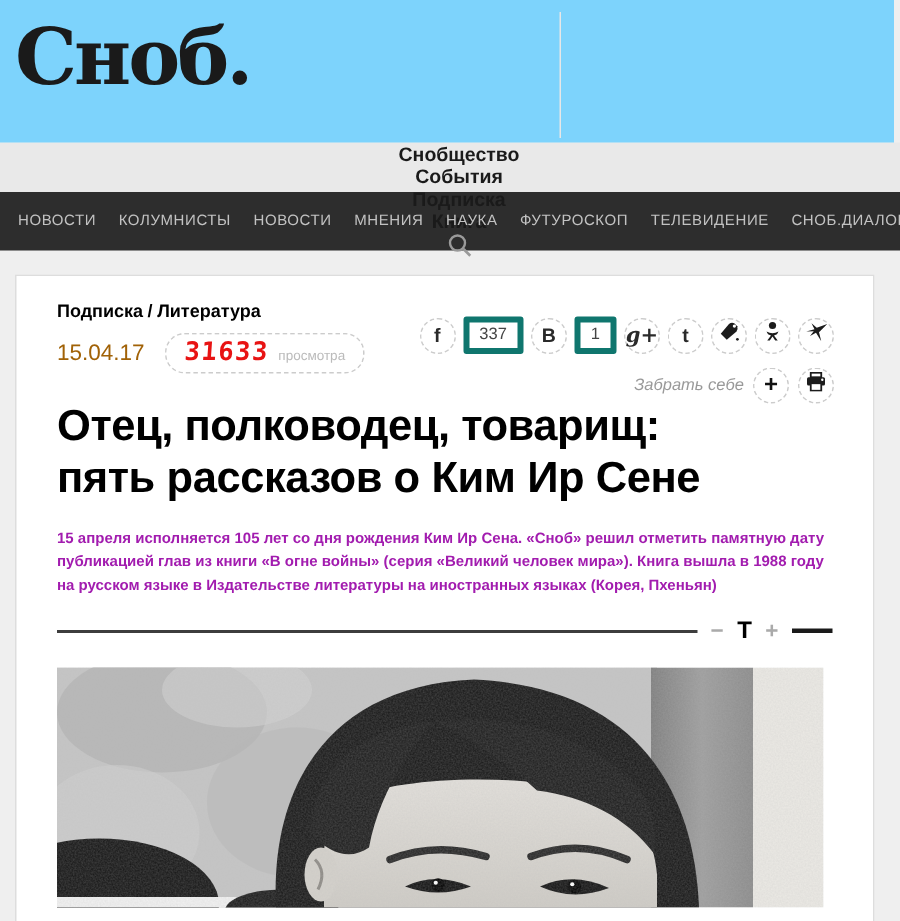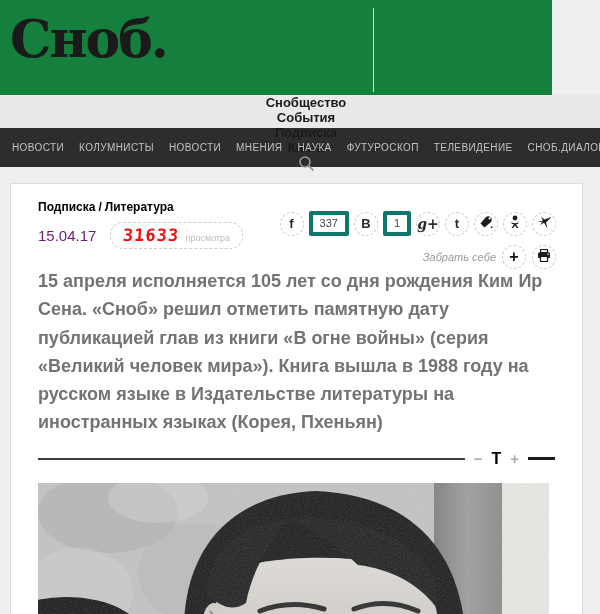--- a/index.html
+++ b/index.html
@@ -1,20 +1,20 @@
 <!DOCTYPE html>
 <html><head>
 <meta charset="utf-8">
 <style>
   * { margin:0; padding:0; box-sizing:border-box; }
   html,body { width:600px; height:614px; overflow:hidden; background:#efefef;
               font-family:"Liberation Sans","DejaVu Sans",sans-serif; }
 
   
-  .header { position:relative; width:552px; height:95px; background:#15803d;text-decoration:underline; }
+  .header { position:relative; width:596px; height:95px; background:#7dd3fc;text-decoration:underline; }
   .logo { position:absolute; left:10px; top:8px; font-family:"DejaVu Serif","Liberation Serif",serif;
           font-weight:bold; font-size:52px; letter-spacing:-2px; color:#1a1a1a; cursor:pointer; }
   .ad-divider { position:absolute; left:373px; top:8px; width:1px; height:84px; background:#e7e7e7; }
 
   
   .topnav { width:600px; height:33px; background:#e9e9e9; display:flex; align-items:center;
             padding-left:12px;flex-direction:column; }
   .topnav .item { font-size:13px; font-weight:bold; color:#1a1a1a; cursor:pointer; padding:0 2px; }
   .topnav .sep { width:1px; height:15px; background:#c9c9c9; margin:0 13px; }
   .search-btn { display:flex; align-items:center; cursor:pointer; }
@@ -27,21 +27,21 @@
   
   .content-wrap { width:600px; padding:16px 0 0 10px; }
   .card { position:relative; width:573px; min-height:500px; background:#ffffff;
           border:1px solid #ddd; padding:16px 27px 0 27px; }
 
   .breadcrumb { font-size:12px; font-weight:bold; color:#000; margin-bottom:9px; }
   .breadcrumb a { color:#000; text-decoration:none; cursor:pointer; }
   .breadcrumb .bsep { padding:0 3px; }
 
   .meta-row { display:flex; align-items:center; gap:14px; margin-bottom:20px; height:24px; }
-  .date { font-size:15px; color:#701a75; }
+  .date { font-size:15px; color:#a16207; }
   .views-badge { display:flex; align-items:baseline; gap:6px; border:1px dashed #ccc;
                  border-radius:13px; padding:2px 12px 3px 12px; background:#fff; }
   .views-count { font-family:"DejaVu Sans Mono","Liberation Mono",monospace; font-weight:bold;
                  font-size:17px; color:#e81313; letter-spacing:1px; transform:skewX(-4deg); }
   .views-label { font-size:9px; color:#bbb; }
 
   .share-row { position:absolute; top:27px; right:26px; display:flex; align-items:center; gap:5px; }
   .circle-btn { width:24px; height:24px; border:1px dashed #ccc; border-radius:50%;
                 display:flex; align-items:center; justify-content:center; background:#fff;
                 cursor:pointer; flex:0 0 auto; }
@@ -51,21 +51,21 @@
   .count-box { border:4px solid #0f766e; border-radius:2px; background:#fff; font-size:11px;
                color:#444; padding:2px 7px; line-height:1.2; cursor:pointer; }
 
   .save-row { position:absolute; top:61px; right:26px; display:flex; align-items:center; gap:6px; }
   .save-label { font-size:11px; color:#999;font-style:italic; }
   .plus-glyph { font-size:16px; font-weight:bold; color:#111; line-height:1; }
 
   h1.title { font-size:29px; line-height:1.22; font-weight:bold; color:#000;
              max-width:440px; margin-bottom:14px; letter-spacing:-.3px; }
 
-  .lead { font-size:18px; font-weight:bold; color:#737373; line-height:1.57; max-width:525px;
+  .lead { font-size:10px; font-weight:bold; color:#a21caf; line-height:1.57; max-width:525px;
           margin-bottom:14px; }
 
   .sizer { display:flex; align-items:center; gap:9px; margin-bottom:16px; }
   .sizer .line { flex:1; height:2px; background:#3d3d3d; }
   .sizer .dec, .sizer .inc { font-size:15px; font-weight:bold; color:#aaa; cursor:pointer; line-height:1; }
   .sizer .tee { font-size:16px; font-weight:bold; color:#000; cursor:pointer; line-height:1; }
   .sizer .line-short { width:27px; height:3px; background:#1a1a1a; }
 
   .photo { width:511px; height:160px; display:block; }
 </style>
@@ -174,20 +174,21 @@
           <svg width="14" height="13" viewBox="0 0 14 13">
             <rect x="3.5" y="0.5" width="7" height="3" fill="none" stroke="#1c1c1c" stroke-width="1.2"></rect>
             <rect x="1" y="3.5" width="12" height="5.5" rx="1" fill="#1c1c1c"></rect>
             <rect x="3.5" y="7.5" width="7" height="5" fill="#fff" stroke="#1c1c1c" stroke-width="1.2"></rect>
             <circle cx="11.2" cy="5.2" r="0.8" fill="#fff"></circle>
           </svg>
         </span>
       </div>
     </div>
 
+    <h1 class="title">Отец, полководец, товарищ: пять рассказов о Ким Ир Сене</h1>
 
     <p class="lead">15 апреля исполняется 105 лет со дня рождения Ким Ир Сена. «Сноб» решил отметить памятную дату публикацией глав из книги «В огне войны» (серия «Великий человек мира»). Книга вышла в 1988 году на русском языке в Издательстве литературы на иностранных языках (Корея, Пхеньян)</p>
 
     <div class="sizer">
       <div class="line"></div>
       <span class="dec">−</span>
       <span class="tee">T</span>
       <span class="inc">+</span>
       <div class="line-short"></div>
     </div>

